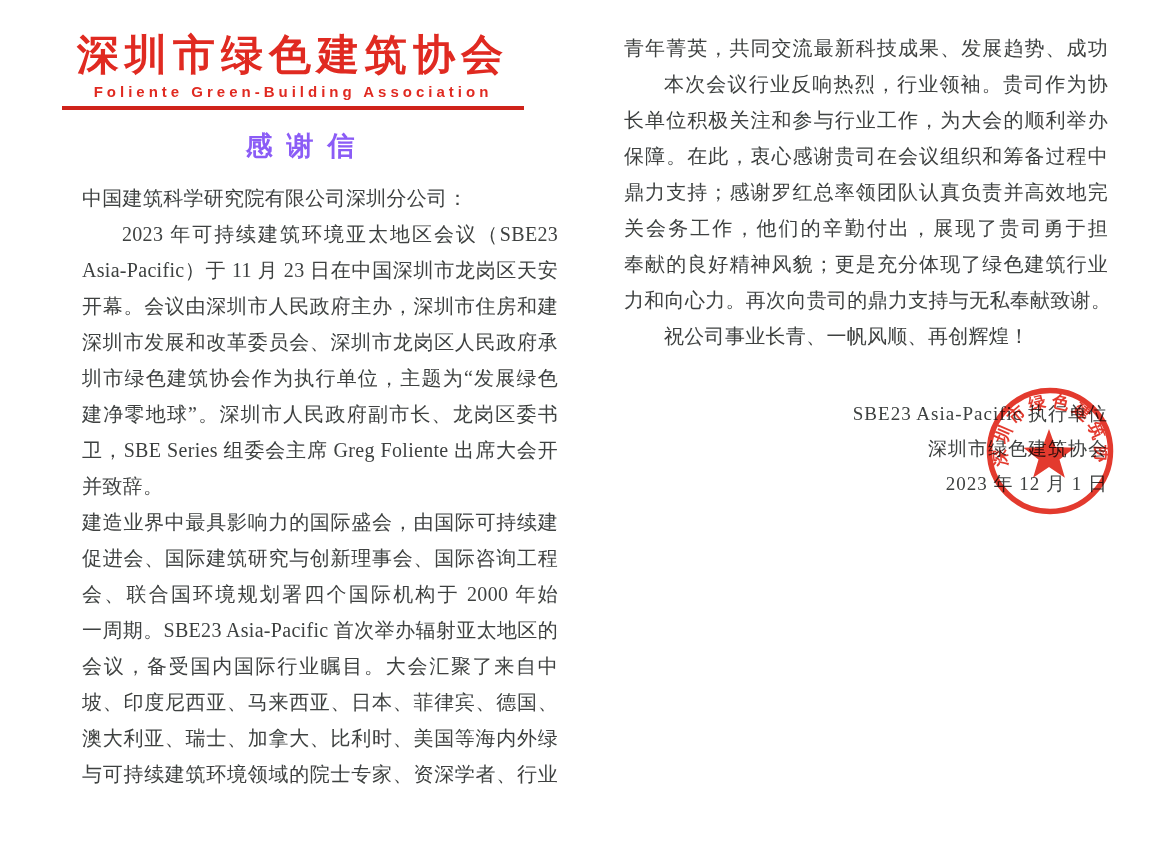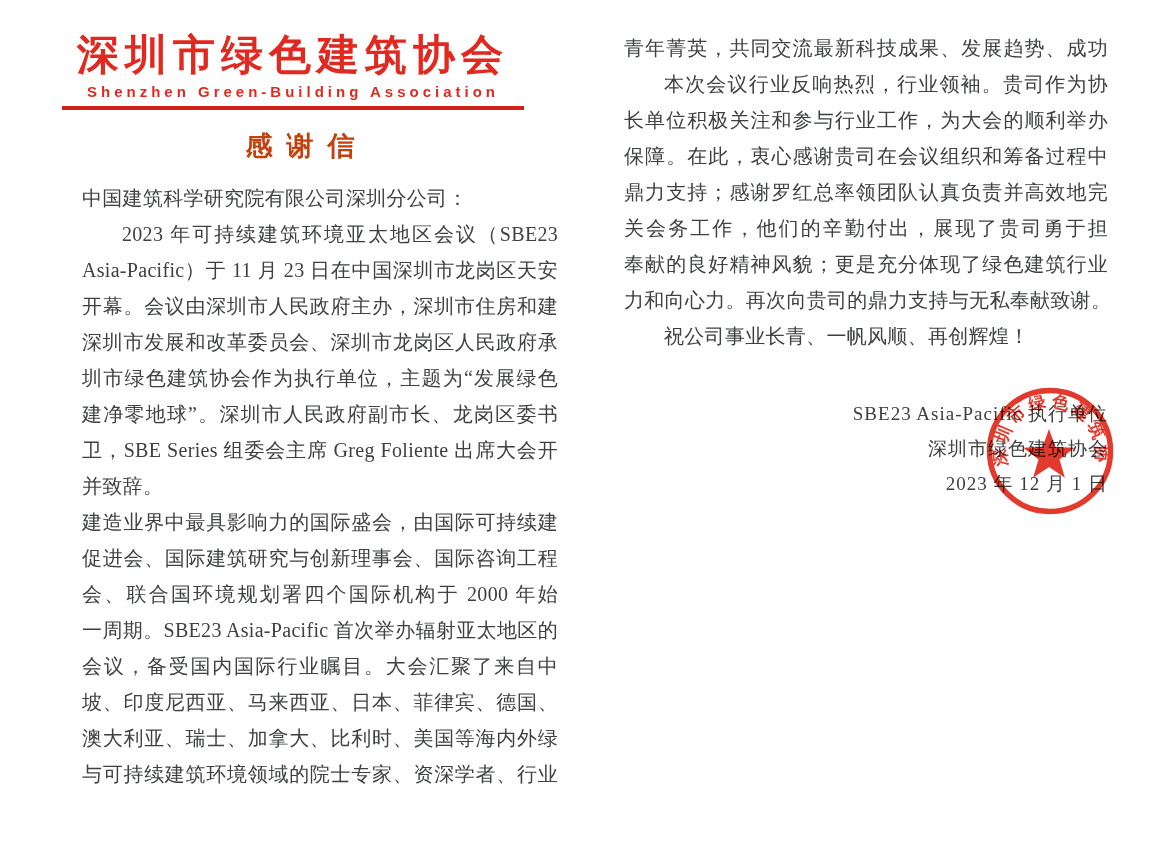--- a/index.html
+++ b/index.html
@@ -20,21 +20,21 @@
     font-family:"Liberation Sans","DejaVu Sans",sans-serif;
     font-weight:bold; font-size:15px; line-height:20px;
     color:#e02a21; letter-spacing:4px; white-space:nowrap; margin-top:2px;
   }
   .header-rule { margin-top:4px; height:4px; background:#cf231a; width:100%; }
 
   
   .letter-title {
     position:absolute; left:62px; top:127px; width:476px; margin:0;
     text-align:center; font-size:27px; line-height:38px; font-weight:bold;
-    color:#c2410c; letter-spacing:14px; text-indent:14px;
+    color:#8b5cf6; letter-spacing:14px; text-indent:14px;
   }
 
   
   .col { position:absolute; font-size:20px; }
   .col .line {
     height:36px; line-height:36px; white-space:nowrap;
     text-align:justify; letter-spacing:0.3px;
   }
   .col .line.fill { text-align-last:justify; white-space:normal; overflow:hidden; }
   .col .line.indent { text-indent:2em; }
@@ -55,21 +55,21 @@
     font-family:"Liberation Serif","DejaVu Serif",serif;
   }
 </style>
 </head>
 <body>
 
 <div class="page">
 
   <header class="assoc-header">
     <div class="org-cn">深圳市绿色建筑协会</div>
-    <div class="org-en">Shenzhen Green-Building Association</div>
+    <div class="org-en">Foliente Green-Building Association</div>
     <div class="header-rule"></div>
   </header>
 
   <h1 class="letter-title">感谢信</h1>
 
   <div class="col col-left">
       <div class="line">中国建筑科学研究院有限公司深圳分公司：</div>
       <div class="line indent fill">2023 年可持续建筑环境亚太地区会议（SBE23</div>
       <div class="line fill">Asia-Pacific）于 11 月 23 日在中国深圳市龙岗区天安云谷</div>
       <div class="line fill">开幕。会议由深圳市人民政府主办，深圳市住房和建设局、</div>

